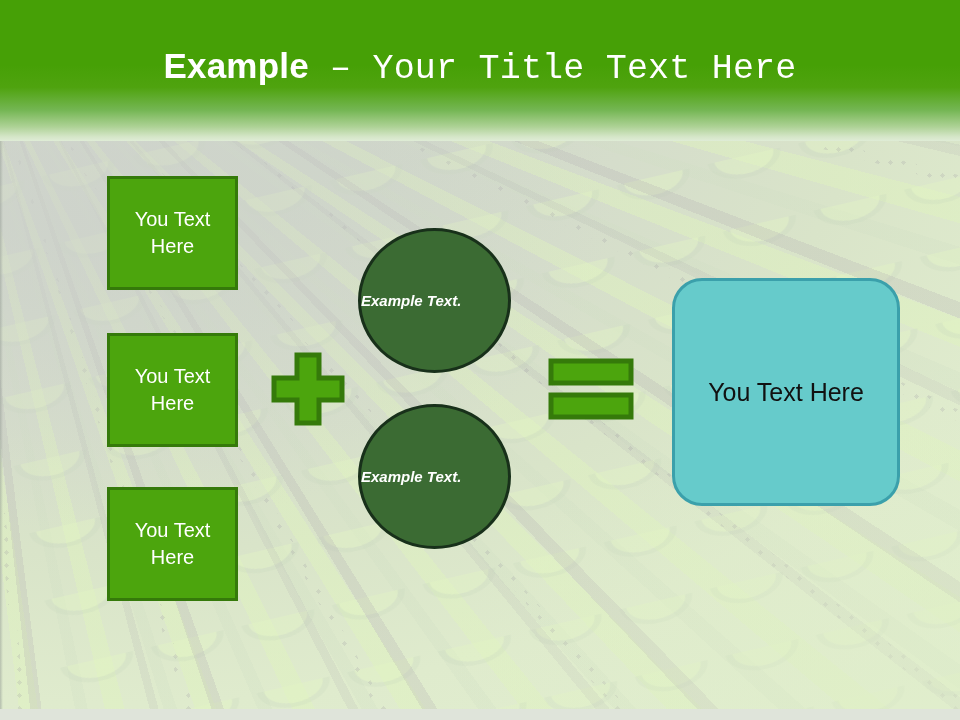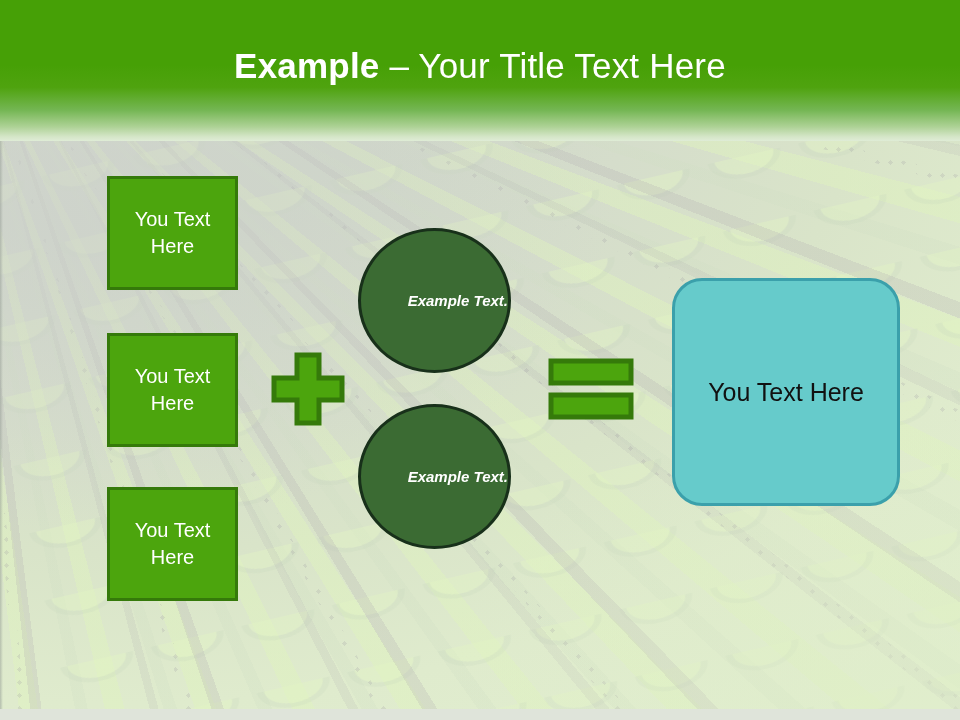--- a/index.html
+++ b/index.html
@@ -133,21 +133,21 @@
     top: 44px;
     width: 960px;
     text-align: center;
     color: #ffffff;
     font-size: 35px;
     line-height: 44px;
     letter-spacing: .2px;
     white-space: nowrap;
   }
   .banner-title .t-bold { font-weight: 700; }
-  .banner-title .t-rest { font-weight: 400; }
+  .banner-title .t-rest { font-weight: 400; font-family: Liberation Mono, monospace; }
 
   
   .green-box {
     position: absolute;
     box-sizing: border-box;
     background: #4ca50d;
     border: 3px solid #357a0a;
     color: #ffffff;
     font-size: 20px;
     line-height: 27px;
@@ -180,21 +180,21 @@
     background: #3b6b33;
     border: 3px solid #18301a;
     color: #ffffff;
     font-size: 15px;
     font-weight: 700;
     font-style: italic;
     line-height: 22px;
     text-align: center;
     display: flex;
     align-items: center;
-    justify-content: flex-end;
+    justify-content: flex-start;
   }
   #circle1 { left: 358px; top: 228px; width: 153px; height: 145px; }
   #circle2 { left: 358px; top: 404px; width: 153px; height: 145px; }
 
   
   .equals {
     position: absolute;
     left: 548px;
     top: 358px;
     width: 86px;

